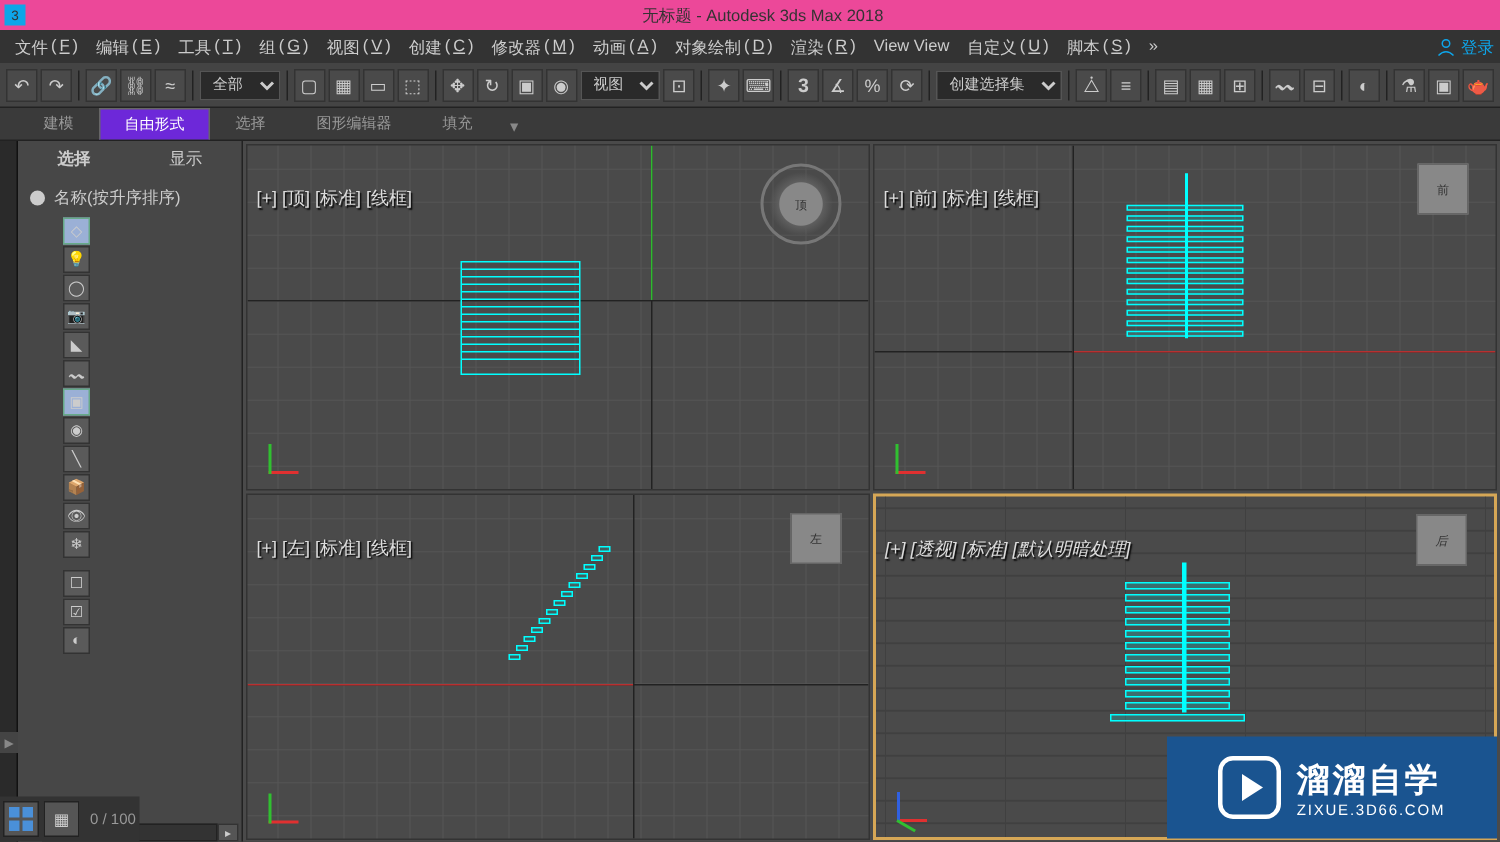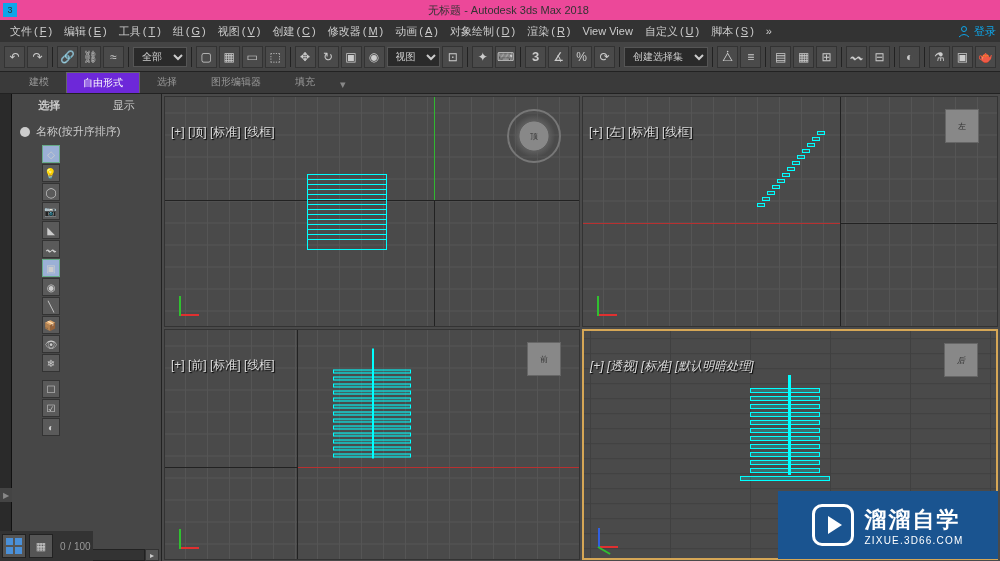--- a/index.html
+++ b/index.html
@@ -250,20 +250,49 @@
             <div class="line"></div>
             <div class="line"></div>
             <div class="line"></div>
             <div class="line"></div>
         </div>
       </div>
     </div>
 
     <div class="viewport">
       <div class="grid"></div>
+      <div class="axis-x" style="left:0;right:0;top:60%;height:1px;background:#222"></div>
+      <div class="axis-x" style="left:32%;right:0;top:60%;height:1px"></div>
+      <div class="axis-y" style="top:0;bottom:0;left:32%;width:1px;background:#222"></div>
+      <div class="vlabel">[+] [前] [标准] [线框]</div>
+      <div class="viewcube">前</div>
+      <div class="gizmo">
+          <div class="gx"></div>
+          <div class="gy"></div>
+        </div>
+      <div class="stairs-front">
+        <div class="pole"></div>
+        <div class="bar"></div>
+          <div class="bar"></div>
+          <div class="bar"></div>
+          <div class="bar"></div>
+        <div class="bar"></div>
+          <div class="bar"></div>
+          <div class="bar"></div>
+          <div class="bar"></div>
+        <div class="bar"></div>
+          <div class="bar"></div>
+          <div class="bar"></div>
+          <div class="bar"></div>
+          <div class="bar"></div>
+      </div>
+    </div>
+
+    <div class="viewport">
+      <div class="grid"></div>
       <div class="axis-x" style="left:0;right:0;top:55%;height:1px;background:#222"></div>
       <div class="axis-x" style="left:0;width:62%;top:55%;height:1px"></div>
       <div class="axis-y" style="top:0;bottom:0;left:62%;width:1px;background:#222"></div>
       <div class="vlabel">[+] [左] [标准] [线框]</div>
       <div class="viewcube">左</div>
       <div class="gizmo">
           <div class="gx"></div>
           <div class="gy"></div>
         </div>
       <div class="stairs-left">
@@ -276,49 +305,20 @@
         <div class="step" style="left:30px;bottom:36px"></div>
           <div class="step" style="left:35px;bottom:42px"></div>
         <div class="step" style="left:40px;bottom:48px"></div>
           <div class="step" style="left:45px;bottom:54px"></div>
         <div class="step" style="left:50px;bottom:60px"></div>
           <div class="step" style="left:55px;bottom:66px"></div>
         <div class="step" style="left:60px;bottom:72px"></div>
       </div>
     </div>
 
-    <div class="viewport">
-      <div class="grid"></div>
-      <div class="axis-x" style="left:0;right:0;top:60%;height:1px;background:#222"></div>
-      <div class="axis-x" style="left:32%;right:0;top:60%;height:1px"></div>
-      <div class="axis-y" style="top:0;bottom:0;left:32%;width:1px;background:#222"></div>
-      <div class="vlabel">[+] [前] [标准] [线框]</div>
-      <div class="viewcube">前</div>
-      <div class="gizmo">
-          <div class="gx"></div>
-          <div class="gy"></div>
-        </div>
-      <div class="stairs-front">
-        <div class="pole"></div>
-        <div class="bar"></div>
-          <div class="bar"></div>
-          <div class="bar"></div>
-          <div class="bar"></div>
-        <div class="bar"></div>
-          <div class="bar"></div>
-          <div class="bar"></div>
-          <div class="bar"></div>
-        <div class="bar"></div>
-          <div class="bar"></div>
-          <div class="bar"></div>
-          <div class="bar"></div>
-          <div class="bar"></div>
-      </div>
-    </div>
-
     <div class="viewport active persp">
       <div class="grid"></div>
       <div class="vlabel">[+] [透视] [标准] [默认明暗处理]</div>
       <div class="viewcube">后</div>
       <div class="gizmo">
           <div class="gx"></div>
           <div class="gy" style="background:#3060e0"></div>
           <div class="gz" style="background:#30c030"></div>
         </div>
       <div class="stairs-persp">

